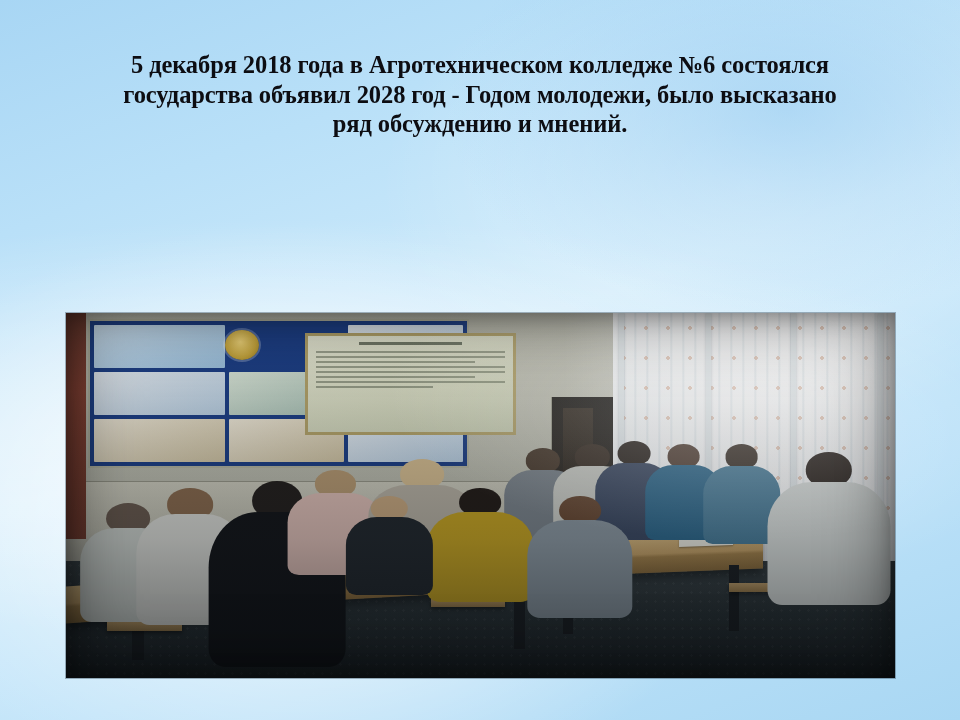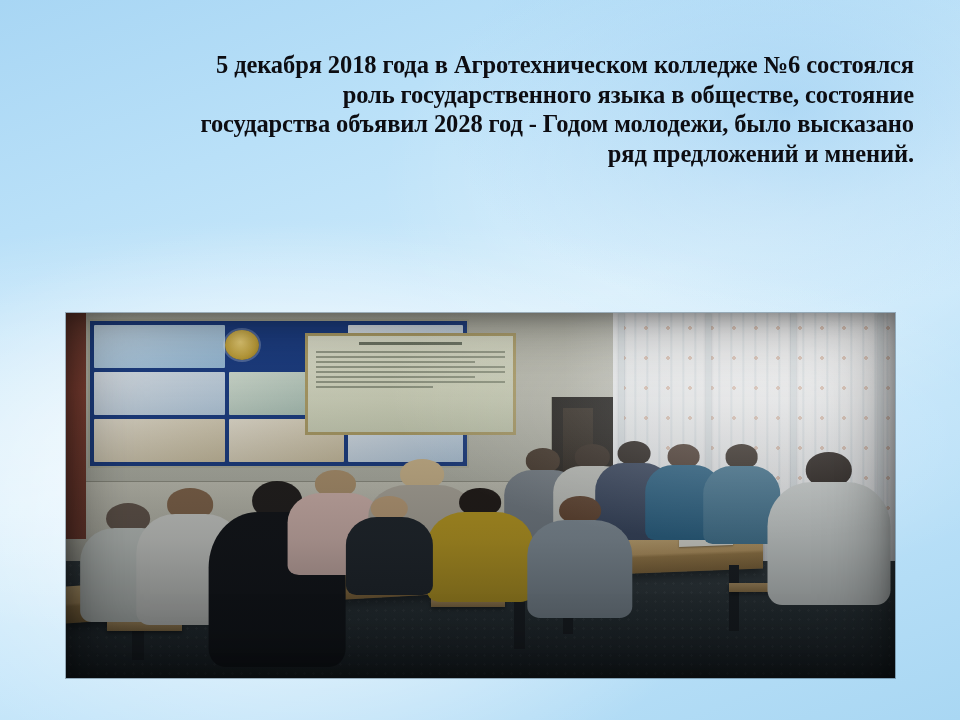--- a/index.html
+++ b/index.html
@@ -45,21 +45,21 @@
     background: radial-gradient(ellipse at 60% 50%, rgba(144,200,240,0.55) 0%, rgba(144,200,240,0.0) 70%);
     pointer-events: none;
   }
 
   
   #title-block {
     position: absolute;
     left: 46px;
     top: 50px;
     width: 868px;
-    text-align: right;
+    text-align: center;
     z-index: 5;
   }
   .title-line {
     display: block;
     color: #0d0d12;
     font-weight: bold;
     font-size: 24.5px;
     line-height: 29.6px;
     letter-spacing: -0.1px;
     white-space: nowrap;
@@ -321,23 +321,22 @@
     pointer-events: none;
   }
 </style>
 </head>
 <body>
 
 <div id="slide">
 
   <div id="title-block">
     <span class="title-line">5 декабря 2018 года в Агротехническом колледже №6 состоялся</span>
-    <span class="title-line">роль государственного языка в обществе, состояние</span>
     <span class="title-line">государства объявил 2028 год - Годом молодежи, было высказано</span>
-    <span class="title-line">ряд предложений и мнений.</span>
+    <span class="title-line">ряд обсуждению и мнений.</span>
   </div>
 
   <div id="photo" title="Студенты за круглым столом в аудитории колледжа">
     <div id="photo-inner">
 
       <div class="p wall-top"></div>
       <div class="p wall-bottom"></div>
       <div class="p wall-right-bright"></div>
       <div class="p pilaster"></div>
 

